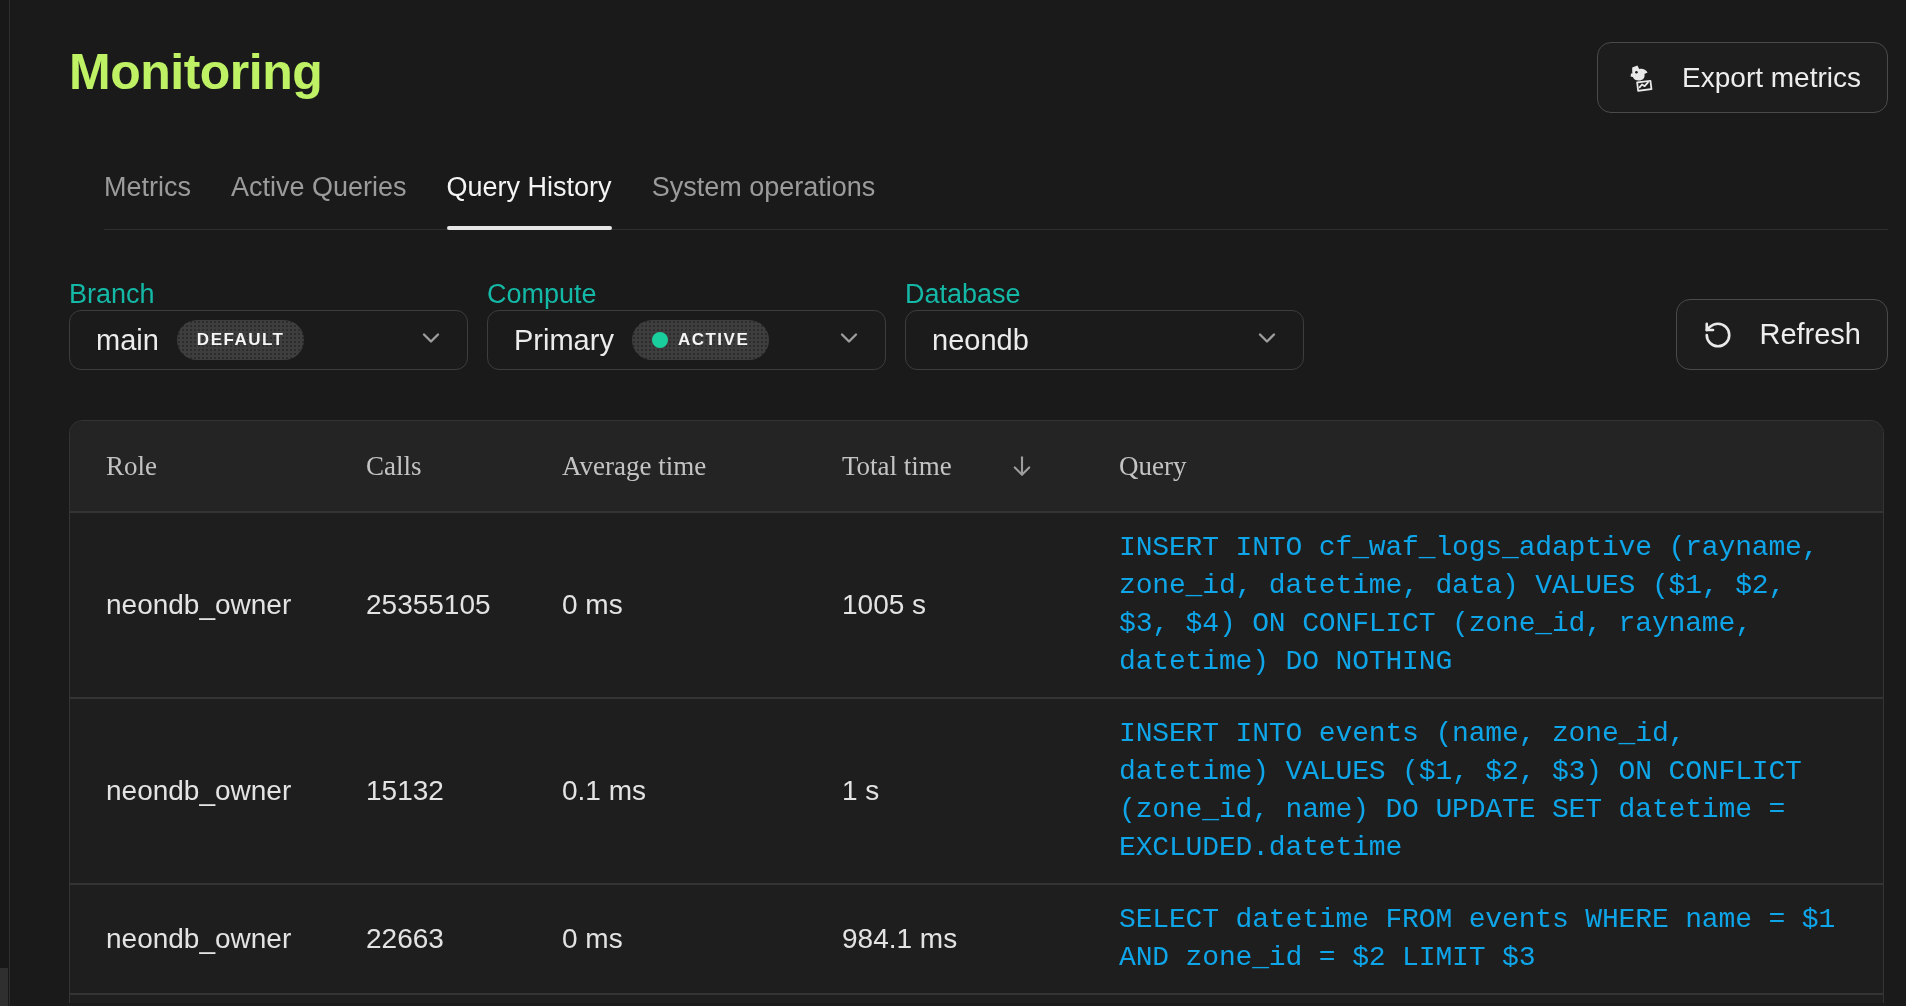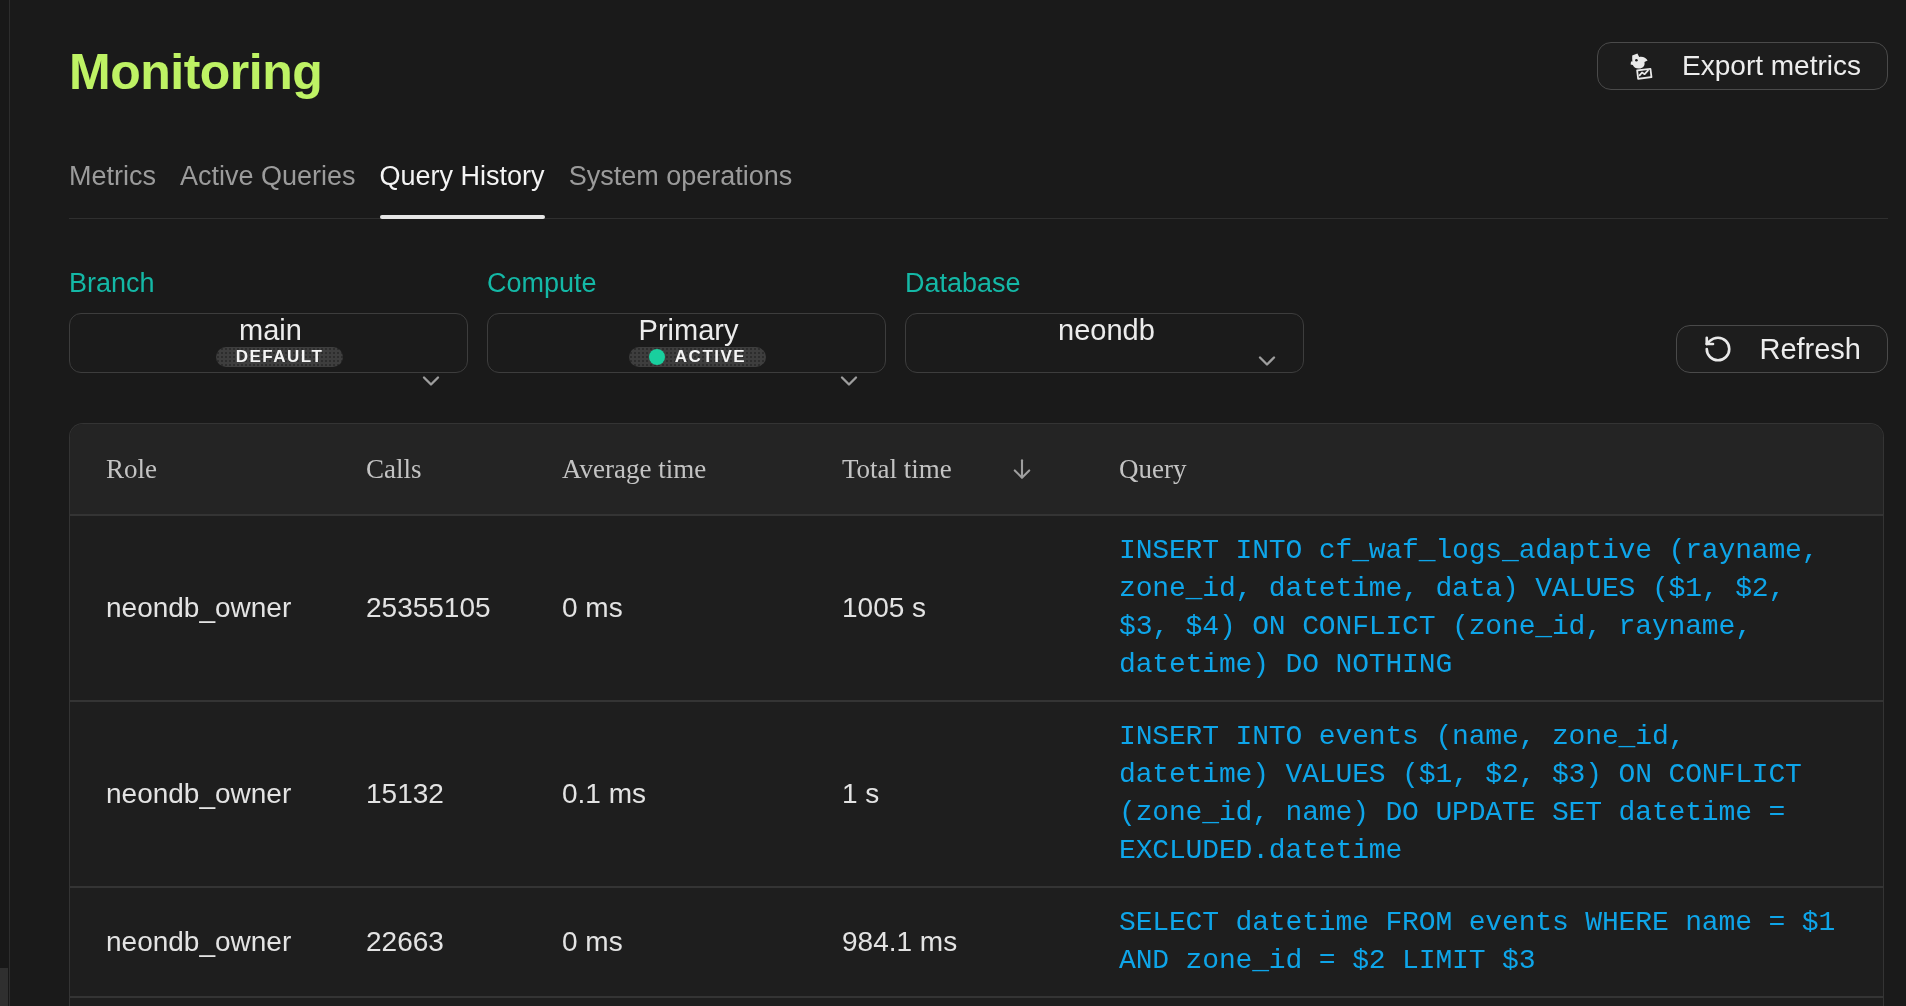--- a/index.html
+++ b/index.html
@@ -25,52 +25,52 @@
     padding: 42px 18px 0 59px;
   }
 
   
   .page-header { display: flex; justify-content: space-between; align-items: flex-start; }
   .page-title {
     font-size: 50px; font-weight: 600; letter-spacing: -0.5px; color: #bef264; line-height: 1.2;
   }
   .btn {
     display: inline-flex; align-items: center; gap: 26px;
-    height: 48px; padding: 16px 26px;
+    height: 71px; padding: 16px 26px;
     background: #1d1d1d; border: 1px solid #4a4a4a; border-radius: 14px;
     color: #ededed; font-size: 28px; font-family: inherit; cursor: pointer;
   }
   .btn svg { flex: 0 0 auto; }
 
   
   .tabs {
-    display: flex; gap: 24px; margin-top: 58px;
+    display: flex; gap: 40px; margin-top: 58px;
     border-bottom: 1px solid #2f2f2f;
+    margin-left: 35px;
   }
   .tab {
     position: relative; font-size: 27px; color: #9b9b9b;
     padding-bottom: 26px; cursor: pointer; line-height: 32px;
   }
   .tab.active { color: #f4f4f4; }
   .tab.active::after {
     content: ""; position: absolute; left: 0; right: 0; bottom: -1px;
     height: 4px; background: #e6e6e6; border-radius: 2px;
   }
 
   
   .filters { display: flex; gap: 19px; margin-top: 48px; align-items: flex-end; }
   .filter-group { width: 399px; }
   .filter-label { font-size: 27px; color: #14b8a6; line-height: 32px; }
   .select {
-    margin-top: 14px; height: 60px; width: 100%;
+    height: 60px; width: 100%;
     display: flex; align-items: center;
     padding: 0 22px 0 26px;
     background: #1b1b1b; border: 1px solid #3d3d3d; border-radius: 12px;
     cursor: pointer;
-    flex-direction: column;
   }
   .select-value { font-size: 29px; color: #ececec; }
   .select .chevron { margin-left: auto; }
   .pill {
     display: inline-flex; align-items: center; gap: 10px;
     height: 40px; padding: 0 20px; margin-left: 18px;
     border-radius: 20px;
     background-color: #3e3e3e;
     background-image: radial-gradient(rgba(0,0,0,0.28) 1px, transparent 1.1px);
     background-size: 4px 4px;

